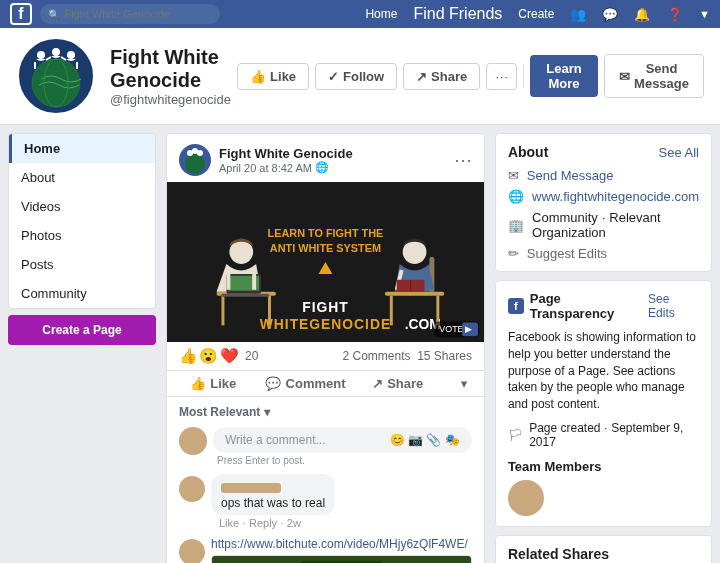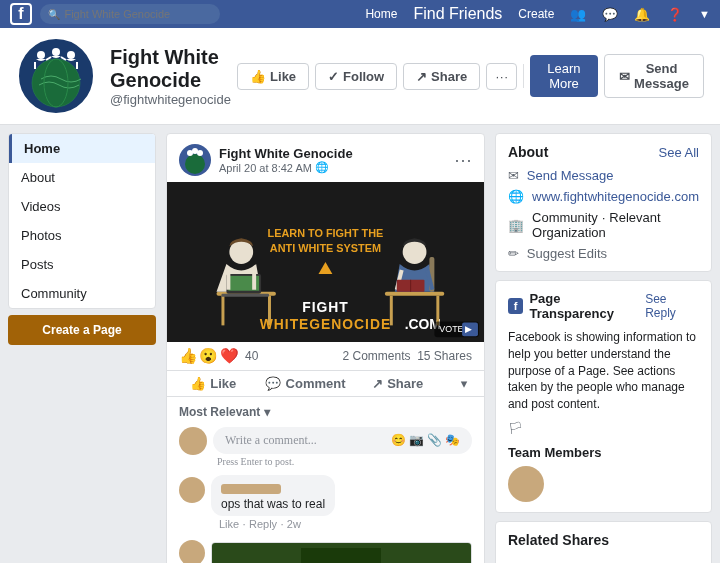--- a/index.html
+++ b/index.html
@@ -1,21 +1,21 @@
 <!DOCTYPE html>
 <html><head>
   <meta charset="utf-8">
   <style>
     * { box-sizing: border-box; margin: 0; padding: 0; }
     body { font-family: -apple-system, BlinkMacSystemFont, 'Segoe UI', Helvetica, Arial, sans-serif; font-size: 13px; background: #e9ebee; color: #1c1e21; }
     .btn-like { background: white; border: 1px solid #ccd0d5; color: #4b4f56; padding: 5px 12px; border-radius: 4px; cursor: pointer; font-size: 13px; font-weight: 600; display: flex; align-items: center; gap: 4px; }
     .btn-follow { background: white; border: 1px solid #ccd0d5; color: #4b4f56; padding: 5px 12px; border-radius: 4px; cursor: pointer; font-size: 13px; font-weight: 600; display: flex; align-items: center; gap: 4px; }
     .btn-share { background: white; border: 1px solid #ccd0d5; color: #4b4f56; padding: 5px 12px; border-radius: 4px; cursor: pointer; font-size: 13px; font-weight: 600; display: flex; align-items: center; gap: 4px; }
     .btn-dots { background: white; border: 1px solid #ccd0d5; color: #4b4f56; padding: 5px 8px; border-radius: 4px; cursor: pointer; font-size: 13px; }
-    .btn-learn-more { background: #3b5998; border: none; color: white; padding: 6px 16px; border-radius: 4px; cursor: pointer; font-size: 13px; font-weight: 400; }
+    .btn-learn-more { background: #3b5998; border: none; color: white; padding: 6px 16px; border-radius: 4px; cursor: pointer; font-size: 13px; font-weight: 700; }
     .btn-send-message { background: white; border: 1px solid #ccd0d5; color: #4b4f56; padding: 6px 14px; border-radius: 4px; cursor: pointer; font-size: 13px; font-weight: 600; display: flex; align-items: center; gap: 4px; }
   </style>
 </head>
 <body>
 
 <div style="background:#3b5998; height:28px; display:flex; align-items:center; padding:0 10px; gap:8px;">
   <div style="background:#3b5998; border:2px solid white; color:white; font-weight:900; font-size:16px; width:22px; height:22px; display:flex; align-items:center; justify-content:center; border-radius:4px; flex-shrink:0;">
     <span>f</span>
   </div>
   <div style="background:#4a69a0; border-radius:12px; display:flex; align-items:center; padding:0 8px; height:20px; gap:4px; flex:0 0 180px;">
@@ -91,21 +91,21 @@
 
   <div style="flex:0 0 148px; display:flex; flex-direction:column; gap:6px;">
     <div style="background:white; border-radius:4px; border:1px solid #dddfe2; overflow:hidden;">
       <div style="padding:7px 12px; font-size:13px; font-weight:700; color:#1c1e21; background:#e7f3ff; border-left:3px solid #3b5998; cursor:pointer;">Home</div>
       <div style="padding:7px 12px; font-size:13px; color:#1c1e21; cursor:pointer;">About</div>
       <div style="padding:7px 12px; font-size:13px; color:#1c1e21; cursor:pointer;">Videos</div>
       <div style="padding:7px 12px; font-size:13px; color:#1c1e21; cursor:pointer;">Photos</div>
       <div style="padding:7px 12px; font-size:13px; color:#1c1e21; cursor:pointer;">Posts</div>
       <div style="padding:7px 12px; font-size:13px; color:#1c1e21; cursor:pointer;">Community</div>
     </div>
-    <button style="background:#a16207; color:white; border:none; border-radius:4px; padding:8px 12px; font-size:12px; font-weight:700; cursor:pointer;">Create a Page</button>
+    <button style="background:#a21caf; color:white; border:none; border-radius:4px; padding:8px 12px; font-size:12px; font-weight:700; cursor:pointer;">Create a Page</button>
   </div>
 
   <div style="flex:1; display:flex; flex-direction:column; gap:8px;">
 
     <div style="background:white; border-radius:4px; border:1px solid #dddfe2;">
 
       <div style="display:flex; align-items:center; padding:10px 12px 6px;">
         <div style="width:32px; height:32px; border-radius:50%; background:#3b5998; margin-right:8px; flex-shrink:0; overflow:hidden; display:flex; align-items:center; justify-content:center;">
           <svg width="28" height="28" viewBox="0 0 28 28">
             <circle cx="14" cy="18" r="10" fill="#1a6b3a"></circle>
@@ -182,21 +182,21 @@
           <rect x="298" y="141" width="16" height="14" fill="#3b5998" rx="2"></rect>
           <text x="301" y="151" fill="white" font-size="9" font-family="Arial">▶</text>
         </svg>
       </div>
 
       <div style="display:flex; align-items:center; justify-content:space-between; padding:5px 12px; border-bottom:1px solid #dddfe2;">
         <div style="display:flex; align-items:center; gap:2px;">
           <span style="font-size:15px;">👍</span>
           <span style="font-size:15px;">😮</span>
           <span style="font-size:15px;">❤️</span>
-          <span style="font-size:12px; color:#606770; margin-left:4px;">40</span>
+          <span style="font-size:12px; color:#606770; margin-left:4px;">20</span>
         </div>
         <div style="font-size:12px; color:#606770;">
           <span>2 Comments</span>&nbsp;&nbsp;<span>15 Shares</span>
         </div>
       </div>
 
       <div style="display:flex; border-bottom:1px solid #dddfe2;">
         <button style="flex:1; padding:5px; display:flex; align-items:center; justify-content:center; gap:4px; font-size:13px; color:#606770; cursor:pointer; background:white; border:none; font-weight:600;">
           <span>👍</span>
           <span>Like</span>
@@ -213,21 +213,21 @@
       </div>
 
       <div style="padding:8px 12px;">
         <div style="font-size:12px; color:#606770; margin-bottom:8px; display:flex; align-items:flex-start; gap:4px; cursor:pointer; font-weight:600;">
           <span>Most Relevant</span>
           <span>▾</span>
         </div>
 
         <div style="display:flex; align-items:flex-start; gap:6px; margin-bottom:8px;">
           <div style="width:28px; height:28px; border-radius:50%; background:#c8a87c; flex-shrink:0;"></div>
-          <div style="flex:1;font-family:Liberation Serif, serif;">
+          <div style="flex:1;">
             <div style="background:#f2f3f5; border-radius:15px; padding:6px 12px; font-size:12px; color:#90949c; display:flex; align-items:center; justify-content:space-between;">
               <span>Write a comment...</span>
               <span style="display:flex; gap:4px; color:#90949c;">😊 📷 📎 🎭</span>
             </div>
             <div style="font-size:10px; color:#90949c; margin-top:2px; padding-left:4px;">Press Enter to post.</div>
           </div>
         </div>
 
         <div style="display:flex; gap:6px; margin-bottom:8px;">
           <div style="width:26px; height:26px; border-radius:50%; background:#c8a87c; flex-shrink:0; margin-top:2px;"></div>
@@ -236,20 +236,21 @@
               <span style="display:inline-block; background:#c8a87c; border-radius:3px; height:10px; width:60px; vertical-align:middle;"></span>
               <div style="font-size:12px; color:#1c1e21; margin-top:2px;">ops that was to real</div>
             </div>
             <div style="font-size:11px; color:#90949c; margin-top:2px; padding-left:8px;">Like · Reply · 2w</div>
           </div>
         </div>
 
         <div style="display:flex; gap:6px;">
           <div style="width:26px; height:26px; border-radius:50%; background:#c8a87c; flex-shrink:0; margin-top:2px;"></div>
           <div style="flex:1;">
+            <div style="font-size:12px; color:#3b5998;">https://www.bitchute.com/video/MHjy6zQlF4WE/</div>
 
             <div style="border:1px solid #dddfe2; border-radius:4px; overflow:hidden; margin-top:4px; cursor:pointer; position:relative;">
               <div style="background:#2a4a1a; height:60px; display:flex; align-items:center; justify-content:center; position:relative;">
                 <svg width="80" height="50" viewBox="0 0 80 50">
                   <rect width="80" height="50" fill="#1a3a0a"></rect>
                   <text x="10" y="20" fill="#4aaa2a" font-size="8" font-family="Arial">An Idea is Like a</text>
                   <circle cx="40" cy="35" r="12" fill="#3a6a1a"></circle>
                   <text x="32" y="39" fill="white" font-size="10">🌱</text>
                 </svg>
 
@@ -287,25 +288,26 @@
         <span>Suggest Edits</span>
       </div>
     </div>
 
     <div style="background:white; border-radius:4px; border:1px solid #dddfe2; padding:10px 12px;">
       <div style="display:flex; justify-content:space-between; align-items:center; margin-bottom:8px;">
         <div style="display:flex; align-items:center; gap:6px;">
           <div style="background:#3b5998; color:white; font-weight:900; font-size:11px; width:16px; height:16px; display:flex; align-items:center; justify-content:center; border-radius:3px;">f</div>
           <span style="font-weight:700; font-size:13px;">Page Transparency</span>
         </div>
-        <span style="font-size:12px; color:#3b5998; cursor:pointer;">See Reply</span>
+        <span style="font-size:12px; color:#3b5998; cursor:pointer;">See Edits</span>
       </div>
       <p style="font-size:12px; color:#1c1e21; line-height:1.4; margin-bottom:8px;">Facebook is showing information to help you better understand the purpose of a Page. See actions taken by the people who manage and post content.</p>
       <div style="display:flex; align-items:center; gap:6px; font-size:12px; color:#1c1e21; margin-bottom:10px;">
         <span style="color:#606770;">🏳</span>
+        <span>Page created · September 9, 2017</span>
       </div>
       <div>
         <div style="font-size:13px; font-weight:700; margin-bottom:6px;">Team Members</div>
         <div style="display:flex; gap:6px;">
           <div style="width:36px; height:36px; border-radius:50%; background:#c8a87c; cursor:pointer;"></div>
         </div>
       </div>
     </div>
 
     <div style="background:white; border-radius:4px; border:1px solid #dddfe2; padding:10px 12px;">

